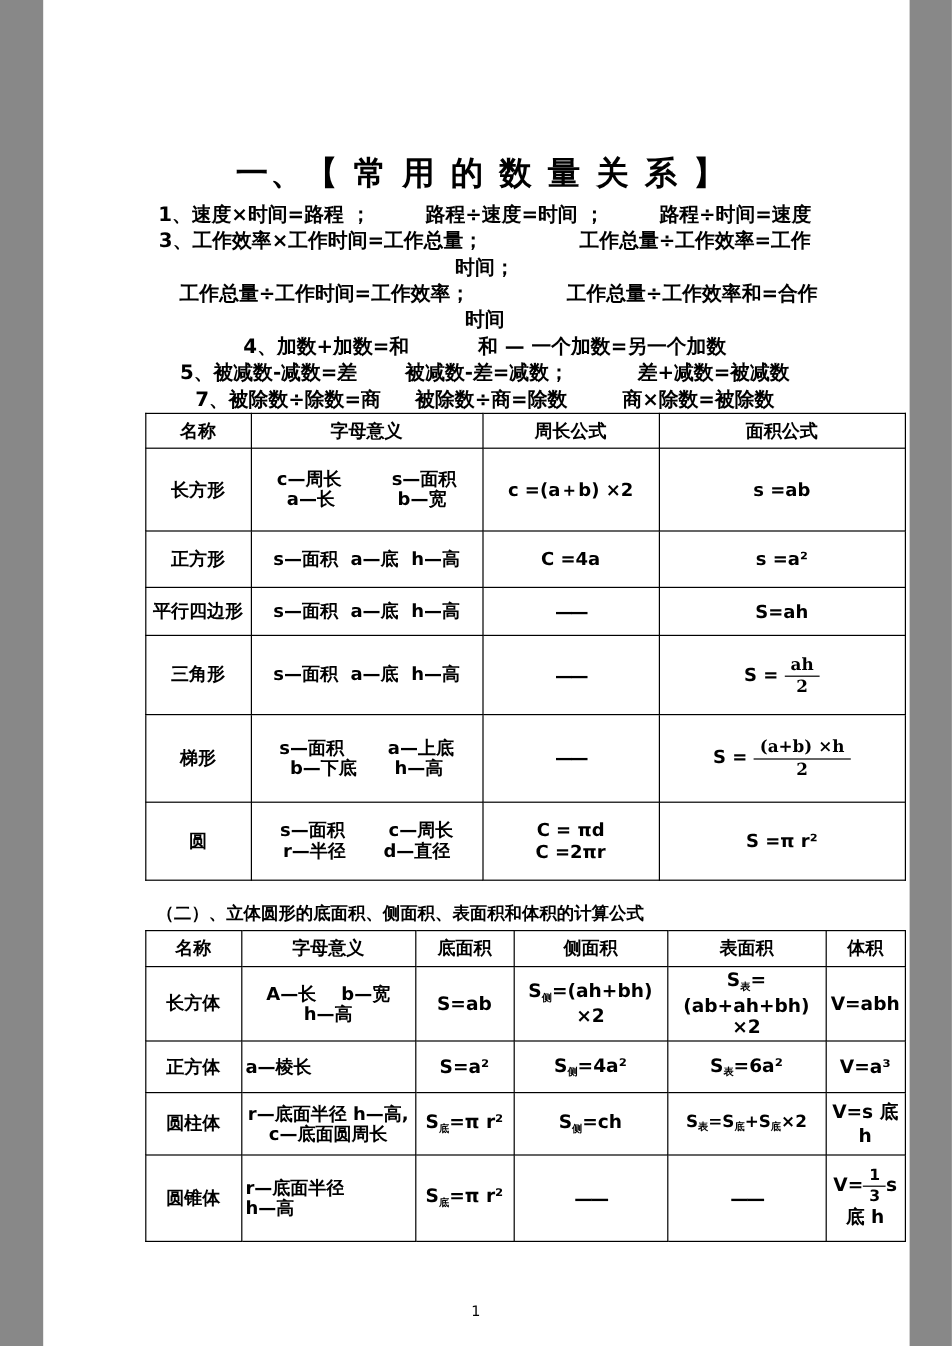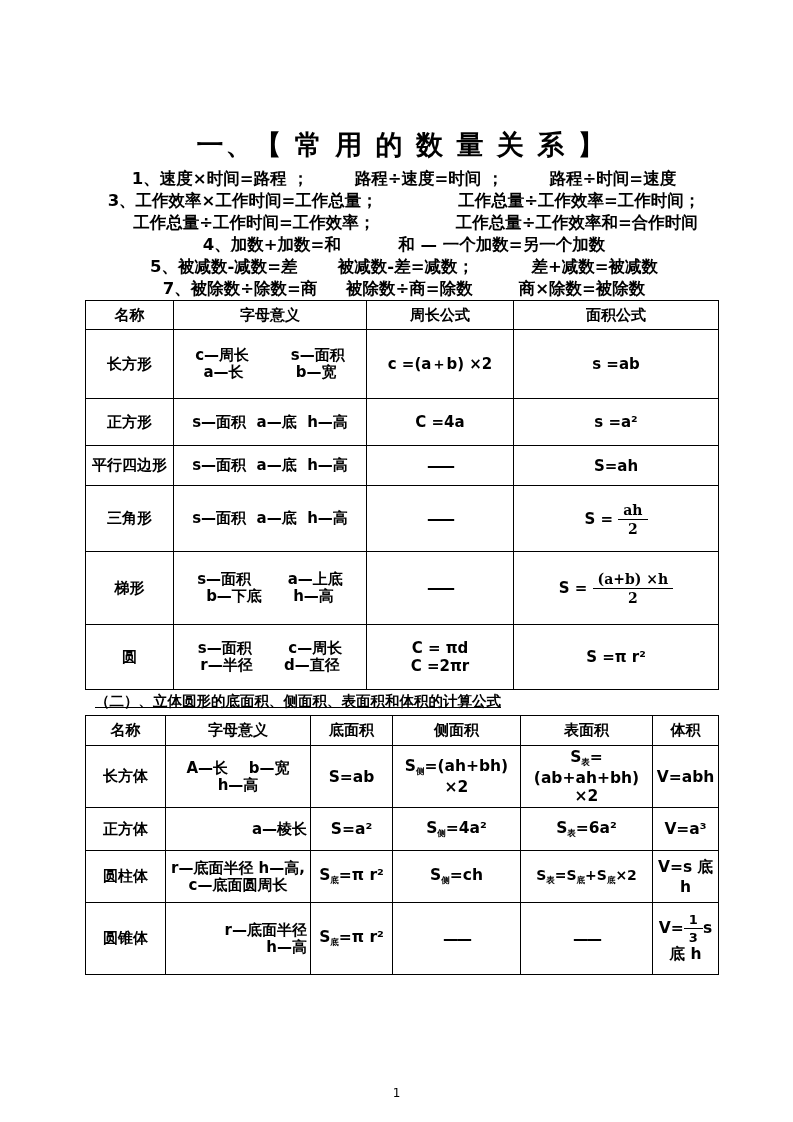--- a/index.html
+++ b/index.html
@@ -1,37 +1,37 @@
 <!DOCTYPE html>
 <html><head>
 <meta charset="utf-8">
 <style>
   * { margin:0; padding:0; box-sizing:border-box; }
   html,body { background:#888; }
   .page {
-    width:793px; height:1122px; margin:0 auto; background:#ffffff;
+    width:722px; height:1122px; margin:0 auto; background:#ffffff;
     position:relative; color:#000;
     font-family:"DejaVu Sans","Liberation Sans",sans-serif;
     font-weight:bold; overflow:hidden;
     padding:128px 75px 12px 85px;
   }
   .sec-title { text-align:center; font-size:27px; letter-spacing:2px; line-height:34px; }
   .sec-title.t2 { font-size:24px; margin-top:10px; line-height:32px; }
   .list { margin-top:6px; padding-left:5px; }
   .line { font-size:16.5px; line-height:22px; white-space:pre-wrap;text-align:center; }
   .caption { font-size:14.5px; margin-top:9px; margin-bottom:4px; padding-left:30px; white-space:pre-wrap; }
-  .caption.c2 { padding-left:10px; margin-top:2px;text-decoration:underline; }
+  .caption.c2 { padding-left:10px; margin-top:18px; }
   table.tbl { border-collapse:collapse; table-layout:fixed; width:633px; }
   table.tbl td {
     border:1.6px solid #000; text-align:center; vertical-align:middle;
     font-size:15px; padding:2px 3px; overflow:hidden;
   }
   tr.head td { font-size:15px; }
   td.mean { text-align:left; padding-left:9px; font-size:13px; line-height:17px; }
-  td.mean.center { text-align:right; padding-left:3px; }
+  td.mean.center { text-align:left; padding-left:3px; }
   td.formula { font-size:17px; }
   table.t2tbl td.formula { font-size:15.5px; }
   .pre { white-space:pre-wrap; }
   sub { font-size:8.5px; vertical-align:-3px; }
   .frac { display:inline-block; vertical-align:middle; text-align:center; line-height:1; }
   .frac .num { display:block; border-bottom:1.4px solid #000; padding:1px 5px 2px; }
   .frac .den { display:block; padding-top:2px; }
   .hand { font-family:"DejaVu Serif","Liberation Serif",serif; font-weight:bold; font-size:14px; }
   .dash { letter-spacing:-2px; }
   .pagenum {

